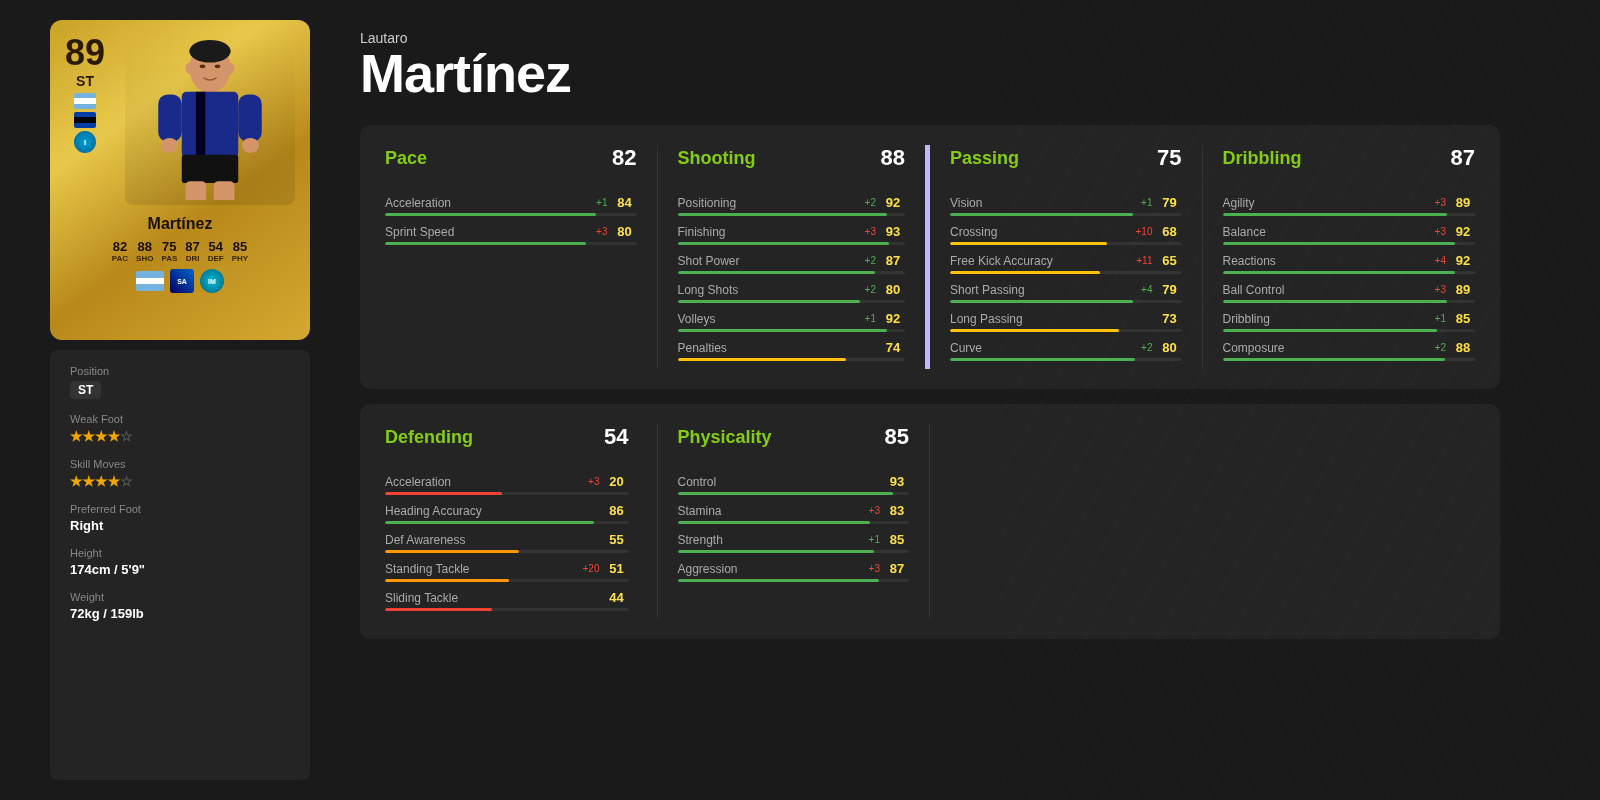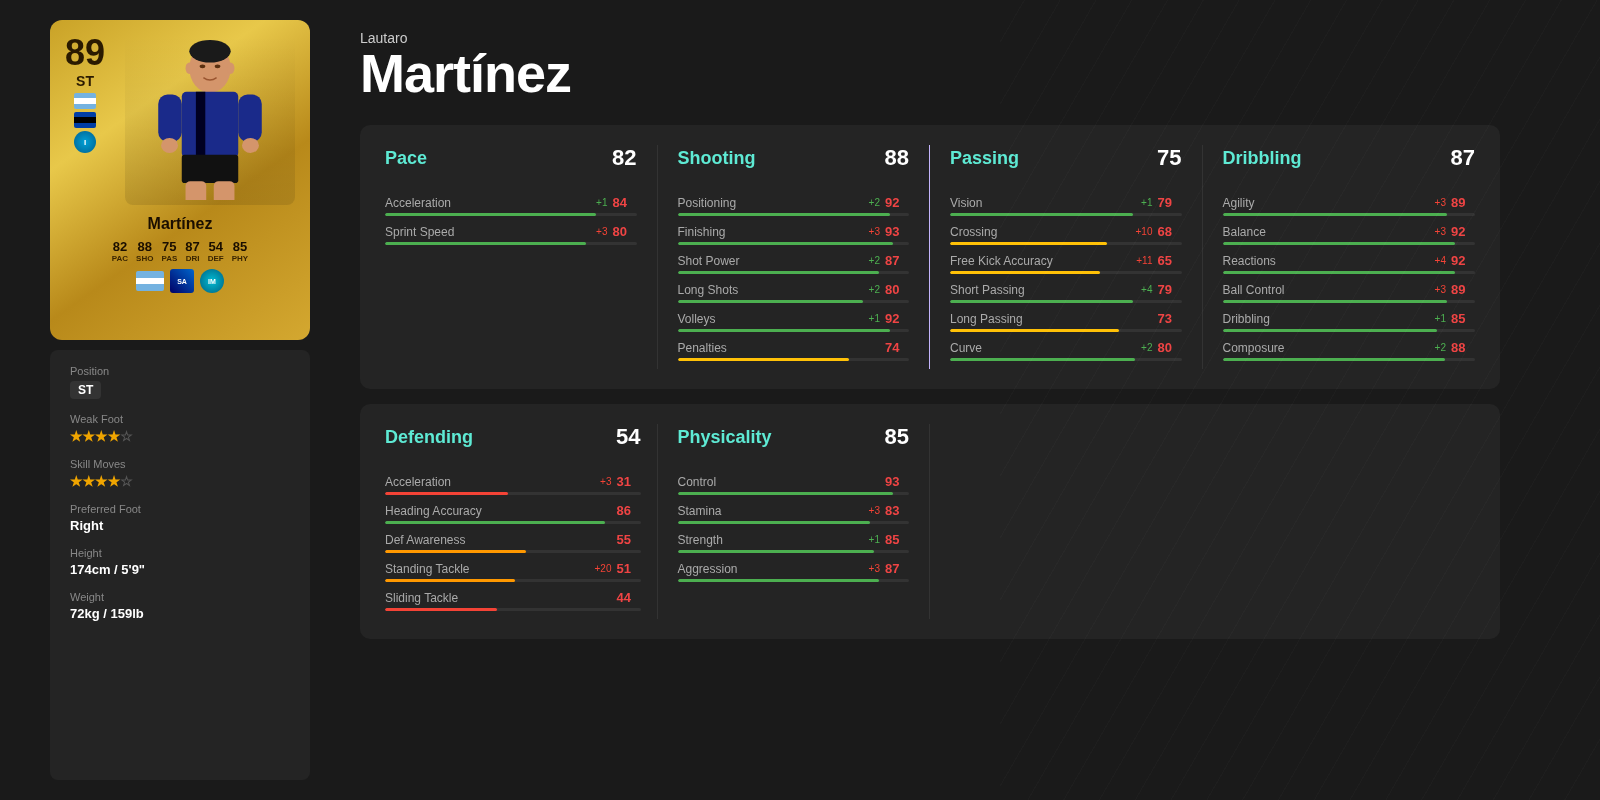--- a/index.html
+++ b/index.html
@@ -223,21 +223,21 @@
       display: flex;
       justify-content: space-between;
       align-items: center;
       margin-bottom: 16px;
       padding-bottom: 8px;
     }
 
     .category-name {
       font-size: 18px;
       font-weight: 700;
-      color: #5eead4;
+      color: #84cc16;
     }
 
     .category-overall {
       font-size: 22px;
       font-weight: 700;
       color: #ffffff;
     }
 
     .stat-item {
       margin-bottom: 8px;
@@ -266,23 +266,23 @@
       font-size: 10px;
       color: #666;
     }
 
     .stat-modifier.positive { color: #4CAF50; }
     .stat-modifier.negative { color: #f44336; }
 
     .stat-value {
       font-size: 13px;
       font-weight: 700;
-      color: #ef4444;
+      color: #fde047;
       min-width: 24px;
-      text-align: left;
+      text-align: center;
     }
 
     .stat-bar {
       height: 3px;
       background: #333;
       border-radius: 2px;
       overflow: hidden;
       margin-top: 2px;
     }
 
@@ -456,21 +456,21 @@
               <span class="stat-modifier negative">+3</span>
               <span class="stat-value">80</span>
             </div>
           </div>
           <div class="stat-bar">
               <div class="stat-bar-fill bar-green" style="width:80%"></div>
             </div>
         </div>
       </div>
 
-      <div style="padding-left:20px; padding-right:20px; border-right:1px solid #c4b5fd;">
+      <div style="padding-left:20px; padding-right:20px; border-right:5px solid #c4b5fd;">
         <div class="category-header">
           <span class="category-name">Shooting</span>
           <span class="category-overall">88</span>
         </div>
         <div class="stat-item">
           <div class="stat-row">
             <span class="stat-name">Positioning</span>
             <div class="stat-right">
               <span class="stat-modifier positive">+2</span>
               <span class="stat-value">92</span>
@@ -694,31 +694,31 @@
           </div>
           <div class="stat-bar">
               <div class="stat-bar-fill bar-green" style="width:88%"></div>
             </div>
         </div>
       </div>
     </div>
 
     <div style="background:#242424; border-radius:10px; padding:20px 25px; display:grid; grid-template-columns: repeat(4,1fr); gap:0;">
 
-      <div style="padding-right:16px; border-right:1px solid #333; grid-column: span 1;">
+      <div style="padding-right:28px; border-right:1px solid #333; grid-column: span 1;">
         <div class="category-header">
           <span class="category-name">Defending</span>
           <span class="category-overall">54</span>
         </div>
         <div class="stat-item">
           <div class="stat-row">
             <span class="stat-name">Acceleration</span>
             <div class="stat-right">
               <span class="stat-modifier negative">+3</span>
-              <span class="stat-value">31</span>
+              <span class="stat-value">20</span>
             </div>
           </div>
           <div class="stat-bar">
               <div class="stat-bar-fill bar-red" style="width:48%"></div>
             </div>
         </div>
         <div class="stat-item">
           <div class="stat-row">
             <span class="stat-name">Heading Accuracy</span>
             <div class="stat-right">

